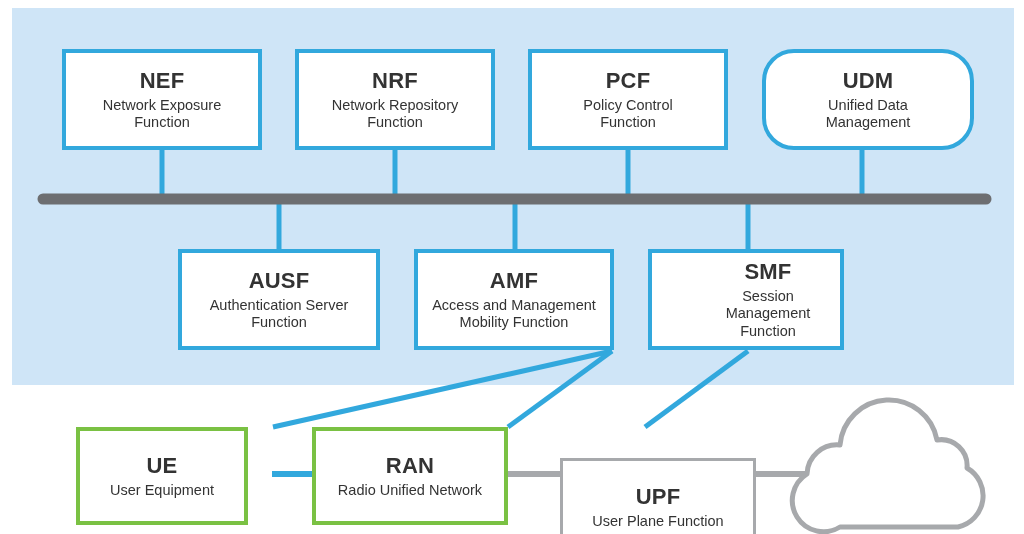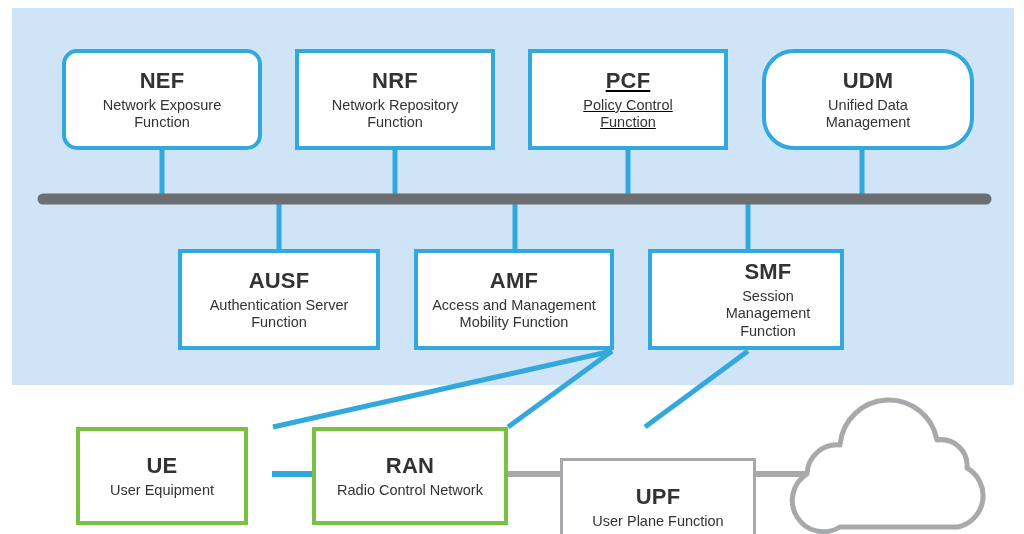--- a/index.html
+++ b/index.html
@@ -54,23 +54,23 @@
     letter-spacing: 0.2px;
     margin-bottom: 3px;
   }
   .node .full {
     font-size: 14.5px;
     color: #333333;
     padding: 0 6px;
     white-space: pre-line;
   }
   
-  #nef { left: 62px;  top: 49px;  width: 200px; height: 101px; border-radius: 15px; }
+  #nef { left: 62px;  top: 49px;  width: 200px; height: 101px; }
   #nrf { left: 295px; top: 49px;  width: 200px; height: 101px; }
-  #pcf { left: 528px; top: 49px;  width: 200px; height: 101px; text-decoration: underline; }
+  #pcf { left: 528px; top: 49px;  width: 200px; height: 101px; }
   #udm { left: 762px; top: 49px;  width: 212px; height: 101px; border-radius: 32px; }
   
   #ausf { left: 178px; top: 249px; width: 202px; height: 101px; }
   #amf  { left: 414px; top: 249px; width: 200px; height: 101px; }
   #smf  { left: 648px; top: 249px; width: 196px; height: 101px; padding-left: 44px; }
   
   #ue  { left: 76px;  top: 427px; width: 172px; height: 98px; }
   #ran { left: 312px; top: 427px; width: 196px; height: 98px; }
   #upf { left: 560px; top: 427px; width: 196px; height: 98px; border-width: 3px; }
 </style>
@@ -148,20 +148,20 @@
     <div class="full">Session Management
 Function</div>
   </div>
 
   <div class="node green" id="ue">
     <div class="abbr">UE</div>
     <div class="full">User Equipment</div>
   </div>
   <div class="node green" id="ran">
     <div class="abbr">RAN</div>
-    <div class="full">Radio Control Network</div>
+    <div class="full">Radio Unified Network</div>
   </div>
   <div class="node gray" id="upf">
     <div class="abbr">UPF</div>
     <div class="full">User Plane Function</div>
   </div>
 
 </div>
 
 </body></html>

